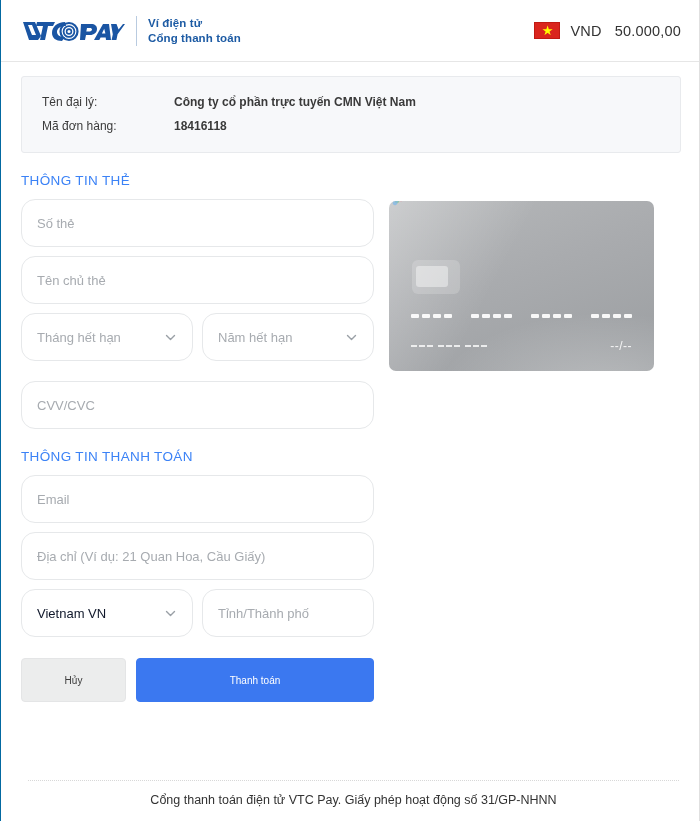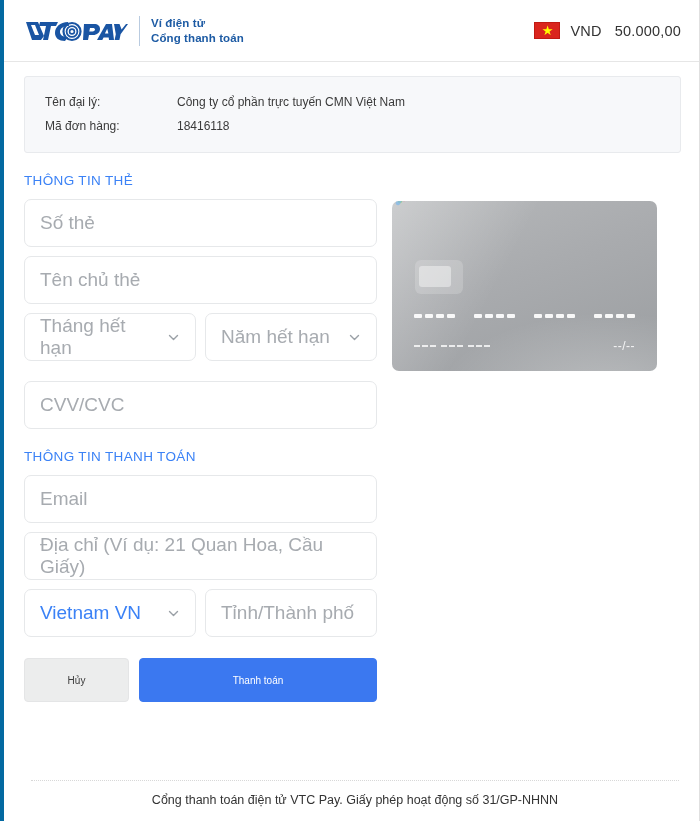--- a/index.html
+++ b/index.html
@@ -13,21 +13,21 @@
     background: #ffffff;
     font-family: "Liberation Sans", sans-serif;
     color: #2d2d2d;
     overflow: hidden;
     position: relative;
   }
   .page {
     width: 700px;
     height: 821px;
     position: relative;
-    border-left: 4px solid #0369a1;
+    border-left: 1px solid #0369a1;
     border-right: 1px solid #e0e0e0;
     background: #fff;
   }
 
   
   .header {
     height: 62px;
     border-bottom: 1px solid #e6e6e6;
     display: flex;
     align-items: center;
@@ -108,21 +108,21 @@
     font-size: 12px;
     line-height: 24px;
     color: #3a3a3a;
     gap: 12px;
   }
   .merchant-label {
     width: 120px;
     flex: none;
     color: #3a3a3a;
   }
-  .merchant-value { color: #3a3a3a; }
+  .merchant-value { color: #3a3a3a; font-weight: bold; }
 
   
   .content {
     display: flex;
     padding: 0 18px 0 20px;
   }
   .col-left {
     width: 353px;
     flex: none;
   }
@@ -136,30 +136,30 @@
     font-size: 13.5px;
     letter-spacing: .35px;
     color: #3b82f6;
     margin: 20px 0 11px 0;
     font-weight: normal;
   }
 
   .field {
     height: 48px;
     border: 1px solid #e6e8ea;
-    border-radius: 7px;
+    border-radius: 14px;
     display: flex;
     align-items: center;
     padding: 0 15px;
     margin-bottom: 9px;
-    font-size: 19px;
+    font-size: 13px;
     background: #fff;
   }
   .field.placeholder { color: #a7abb0; }
-  .field.filled { color: #3b82f6; }
+  .field.filled { color: #0f172a; }
 
   .row2 {
     display: flex;
     gap: 9px;
     margin-bottom: 20px;
   }
   .row2 .field {
     flex: 1;
     margin-bottom: 0;
   }

